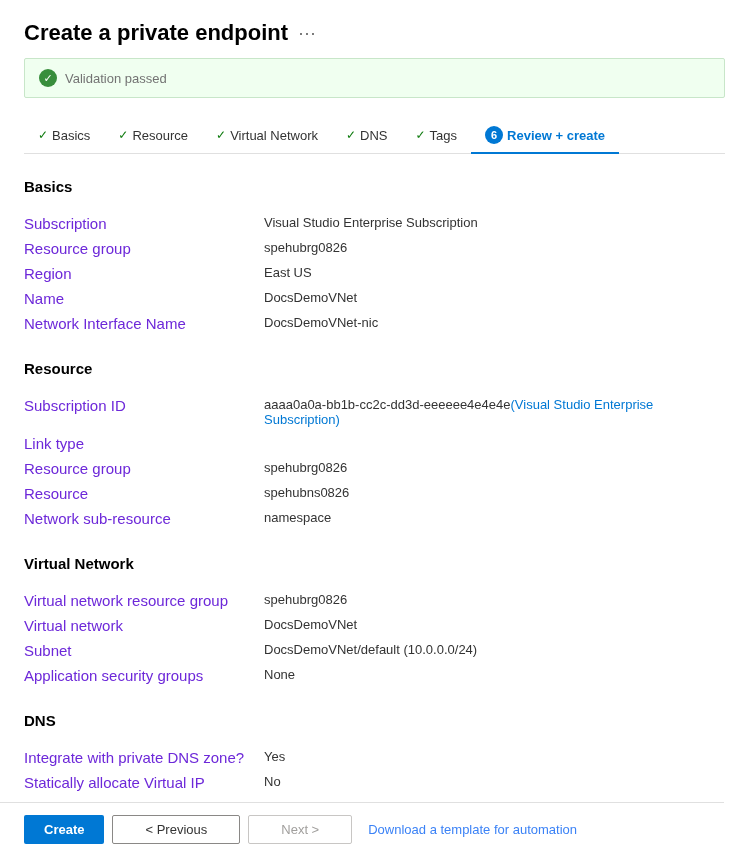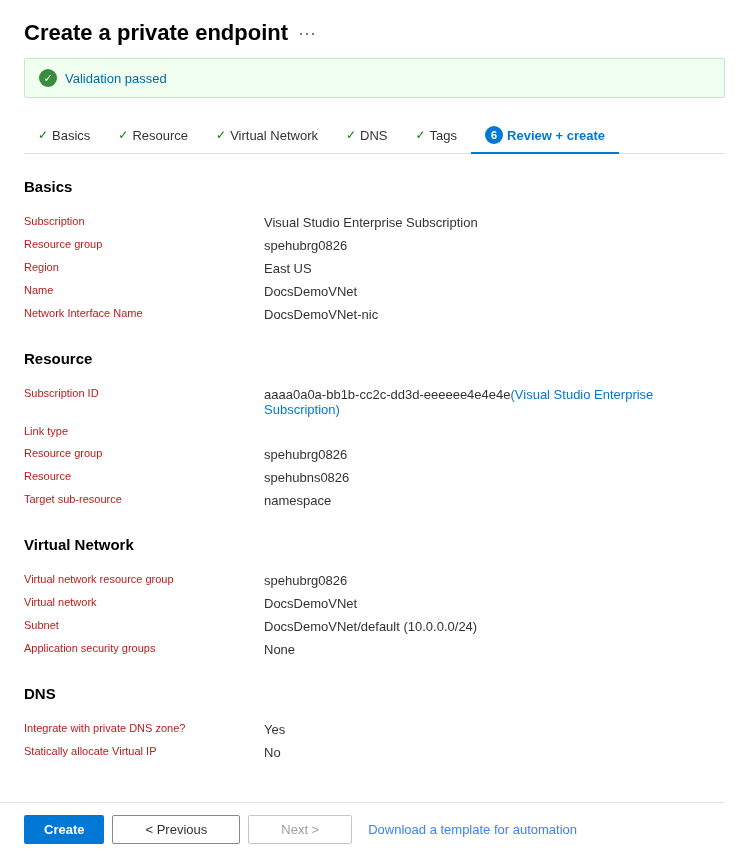--- a/index.html
+++ b/index.html
@@ -46,21 +46,21 @@
       background: #388e3c;
       border-radius: 50%;
       display: flex;
       align-items: center;
       justify-content: center;
       color: white;
       font-size: 11px;
       flex-shrink: 0;
     }
     .validation-text {
-      color: #0369a1;
+      color: #737373;
       font-size: 13px;
     }
     
     .tabs-row {
       display: flex;
       align-items: center;
       border-bottom: 1px solid #e0e0e0;
       margin-bottom: 24px;
       gap: 0;
     }
@@ -107,24 +107,24 @@
       color: #000;
       margin-bottom: 12px;
       padding-bottom: 4px;
     }
     .info-row {
       display: flex;
       padding: 4px 0;
       min-height: 22px;
     }
     .info-label {
-      color: #b91c1c;
+      color: #6d28d9;
       width: 240px;
       flex-shrink: 0;
-      font-size: 11px;
+      font-size: 15px;
     }
     .info-value {
       color: #333;
       font-size: 13px;
       flex: 1;
     }
     .info-value .link-text {
       color: #0078d4;
     }
     
@@ -253,21 +253,21 @@
       </div>
       <div class="info-row">
         <span class="info-label">Resource group</span>
         <span class="info-value">spehubrg0826</span>
       </div>
       <div class="info-row">
         <span class="info-label">Resource</span>
         <span class="info-value">spehubns0826</span>
       </div>
       <div class="info-row">
-        <span class="info-label">Target sub-resource</span>
+        <span class="info-label">Network sub-resource</span>
         <span class="info-value">namespace</span>
       </div>
     </div>
 
     <div class="section">
       <div class="section-title">Virtual Network</div>
       <div class="info-row">
         <span class="info-label">Virtual network resource group</span>
         <span class="info-value">spehubrg0826</span>
       </div>

